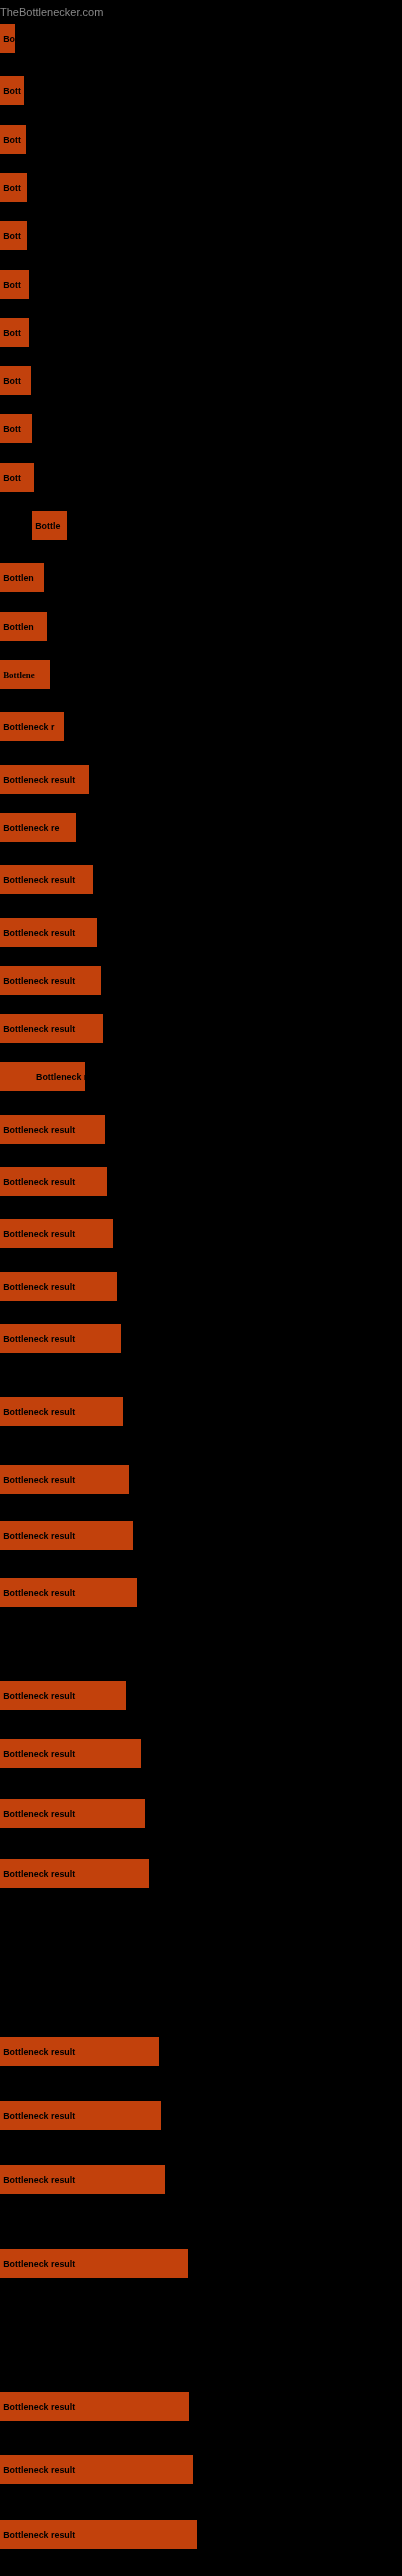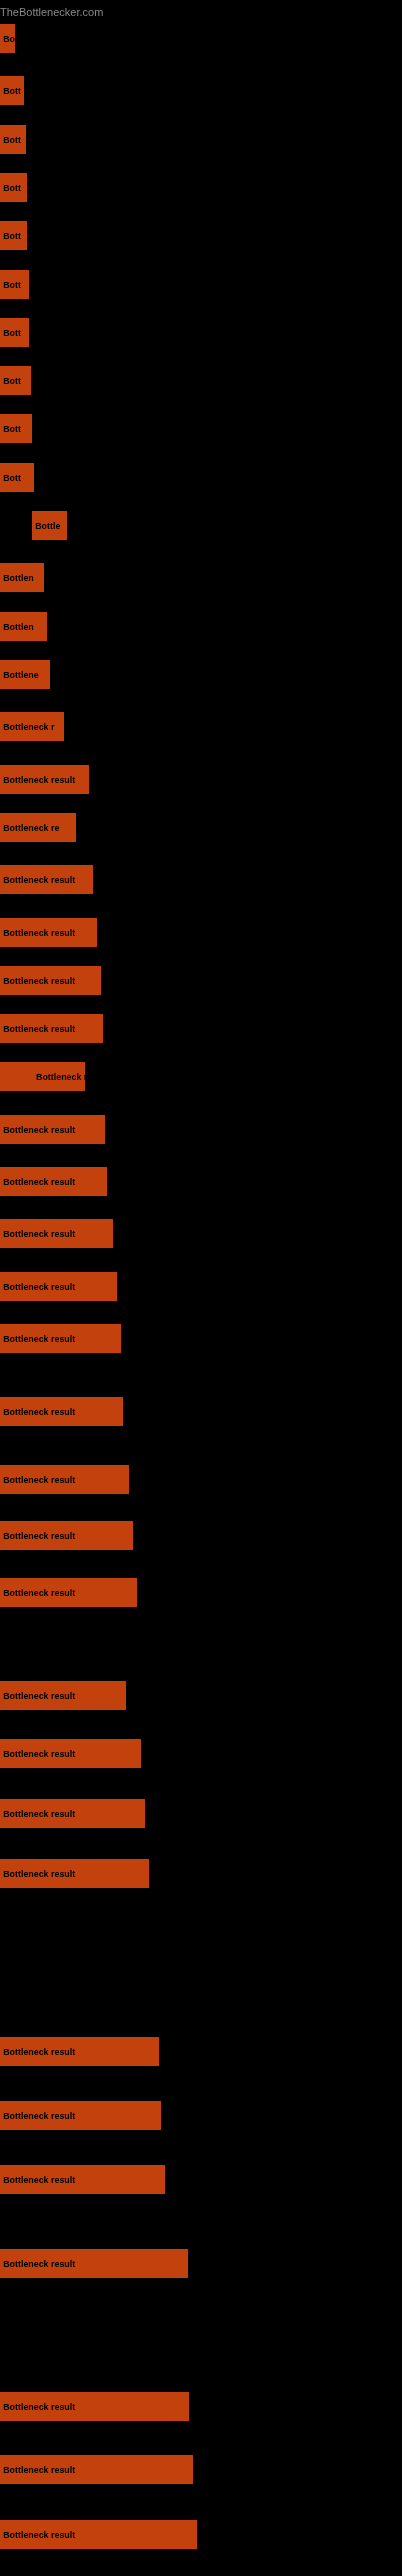--- a/index.html
+++ b/index.html
@@ -86,21 +86,21 @@
     </div>
     <div style="position: absolute; top: 487px; left: 0px; margin-left: 32px;">
       <div class="bar-item" style="width: 35px;">Bottle</div>
     </div>
     <div style="position: absolute; top: 539px; left: 0px;">
       <div class="bar-item" style="width: 44px;">Bottlen</div>
     </div>
     <div style="position: absolute; top: 588px; left: 0px;">
       <div class="bar-item" style="width: 47px;">Bottlen</div>
     </div>
-    <div style="position: absolute; top: 636px; left: 0px;">
+    <div style="position: absolute; top: 636px; left: 0px; font-family: Liberation Serif, serif;">
       <div class="bar-item" style="width: 50px;">Bottlene</div>
     </div>
     <div style="position: absolute; top: 688px; left: 0px;">
       <div class="bar-item" style="width: 64px;">Bottleneck r</div>
     </div>
     <div style="position: absolute; top: 741px; left: 0px;">
       <div class="bar-item" style="width: 89px;">Bottleneck result</div>
     </div>
     <div style="position: absolute; top: 789px; left: 0px;">
       <div class="bar-item" style="width: 76px;">Bottleneck re</div>

